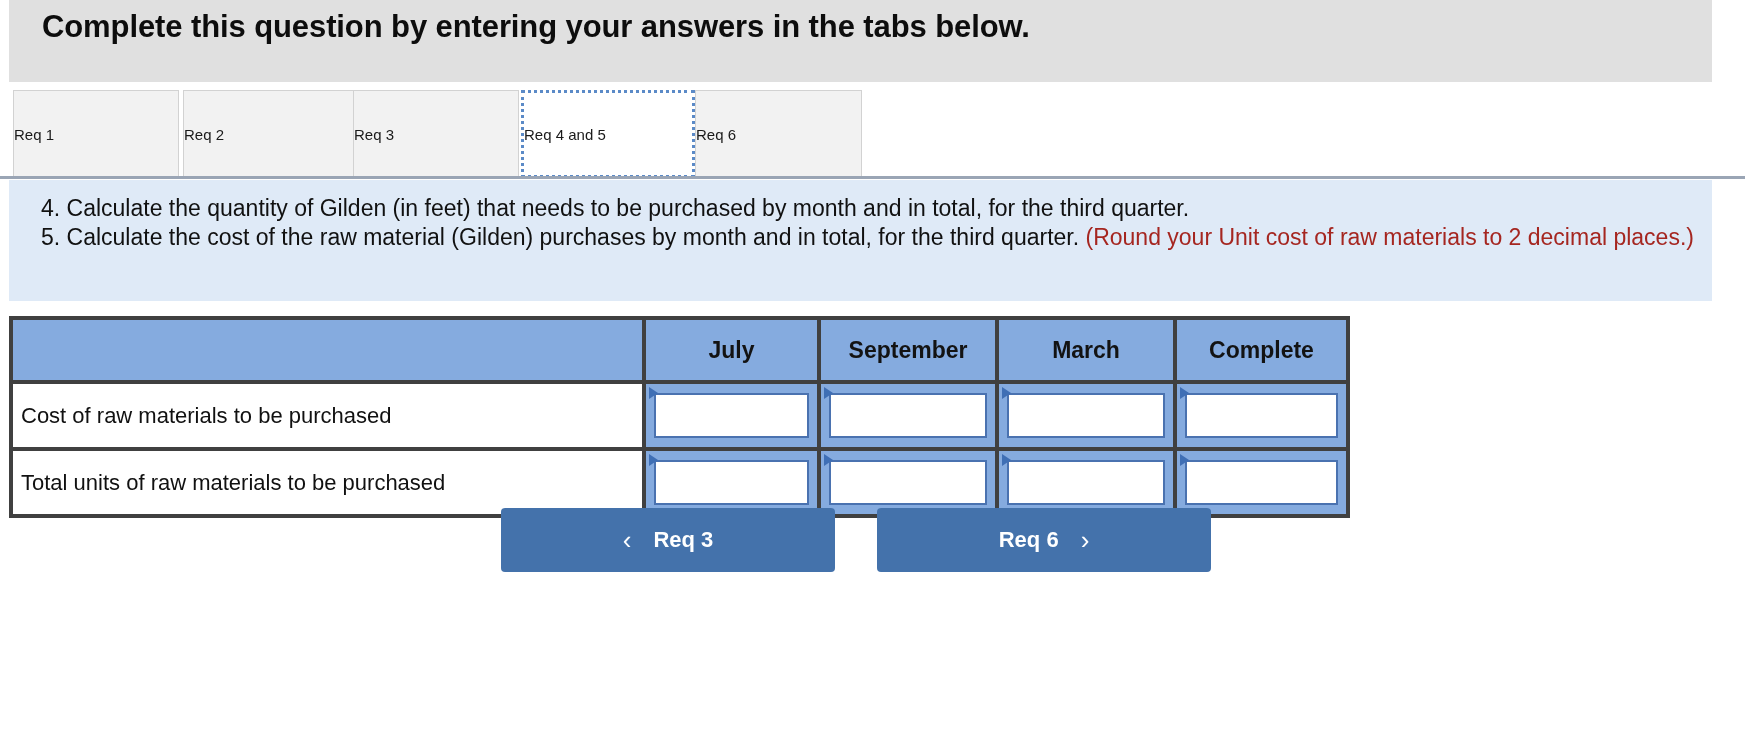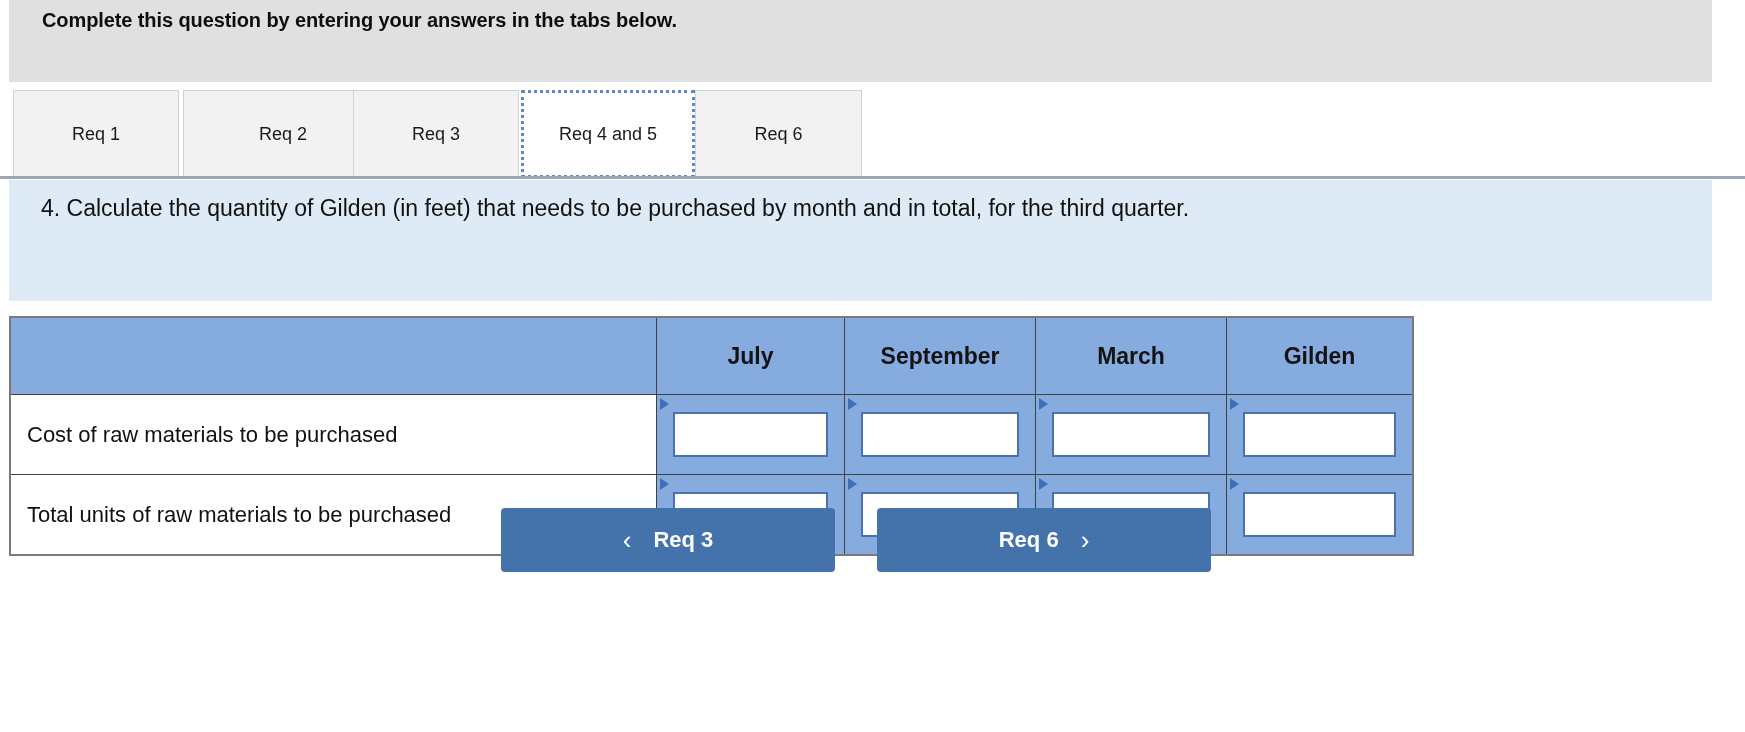--- a/index.html
+++ b/index.html
@@ -22,21 +22,21 @@
     top: 0px;
     width: 1703px;
     height: 82px;
     background: #e0e0e0;
     box-sizing: border-box;
   }
   .banner-title {
     position: absolute;
     left: 33px;
     top: 9px;
-    font-size: 20px;
+    font-size: 31px;
     font-weight: bold;
     color: #0d0d0d;
     letter-spacing: -0.1px;
     white-space: nowrap;
   }
 
   
   .tabstrip {
     position: absolute;
     left: 0px;
@@ -46,22 +46,21 @@
   }
   .tab {
     position: absolute;
     top: 0px;
     height: 88px;
     background: #f2f2f2;
     border: 1px solid #d2d2d2;
     box-sizing: border-box;
     display: flex;
     align-items: center;
-    justify-content: center;
-    font-size: 18px;
+    font-size: 15px;
     color: #1a1a1a;
     cursor: pointer;
     user-select: none;
   }
   .tab.active {
     background: #ffffff;
     border: 3px dotted #5b8ac7;
   }
 
   
@@ -95,22 +94,22 @@
   
   .table {
     position: absolute;
     left: 9px;
     top: 316px;
     border: 2px solid #7a7a7a;
     border-collapse: collapse;
     background: #ffffff;
   }
   .table td, .table th {
-    border: 1px solid #404040;
-    padding: 16px;
+    border: 4px solid #404040;
+    padding: 8px;
     margin: 16px;
   }
   .hdr {
     background: #85abdf;
     height: 44px;
     font-size: 23px;
     font-weight: bold;
     color: #131313;
     text-align: center;
     vertical-align: middle;
@@ -219,30 +218,31 @@
     <span>Req 4 and 5</span>
   </div>
   <div class="tab" style="left:695px; width:167px;">
     <span>Req 6</span>
   </div>
 </div>
 <div class="tab-rule"></div>
 
 <div class="instructions">
   <div class="line">4. Calculate the quantity of Gilden (in feet) that needs to be purchased by month and in total, for the third quarter.</div>
+  <div class="wrapline"><span>5. Calculate the cost of the raw material (Gilden) purchases by month and in total, for the third quarter. </span><span class="note">(Round your Unit cost of raw materials to 2 decimal places.)</span></div>
 </div>
 
 <table class="table">
   <thead>
     <tr>
       <th class="hdr blank"></th>
       <th class="hdr month">July</th>
       <th class="hdr month wide">September</th>
       <th class="hdr month wide">March</th>
-      <th class="hdr quarter">Gilden</th>
+      <th class="hdr quarter">Complete</th>
     </tr>
   </thead>
   <tbody>
     <tr>
       <td class="rowlabel">Cost of raw materials to be purchased</td>
       <td class="cell-wrap">
         <span class="tri"></span>
         <input class="answer-cell" type="text" value="" style="">
       </td>
       <td class="cell-wrap">

